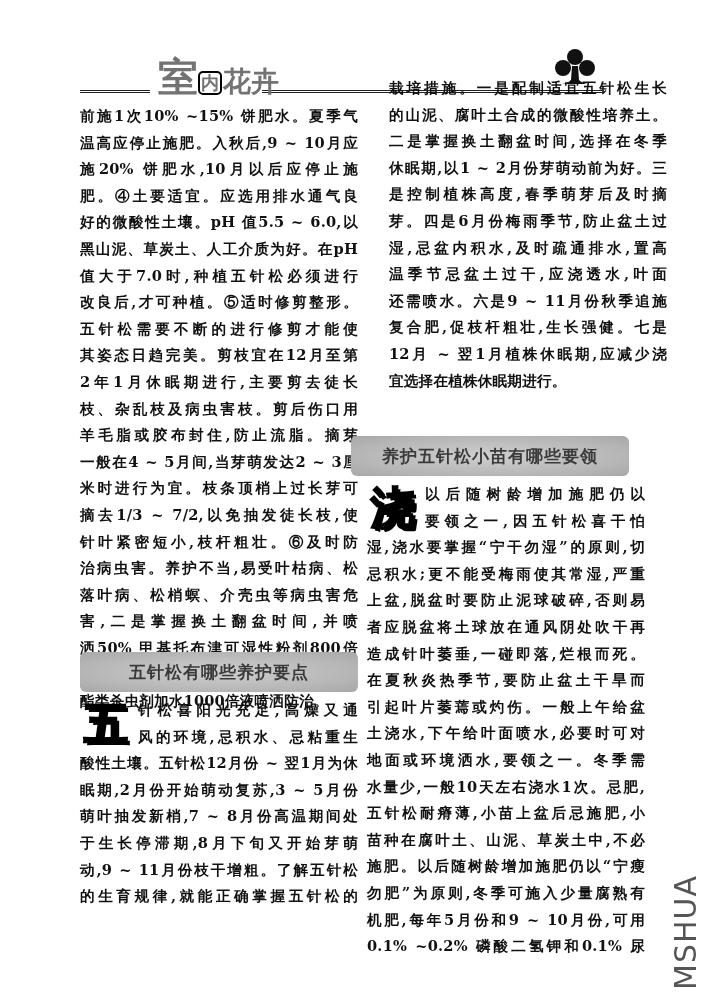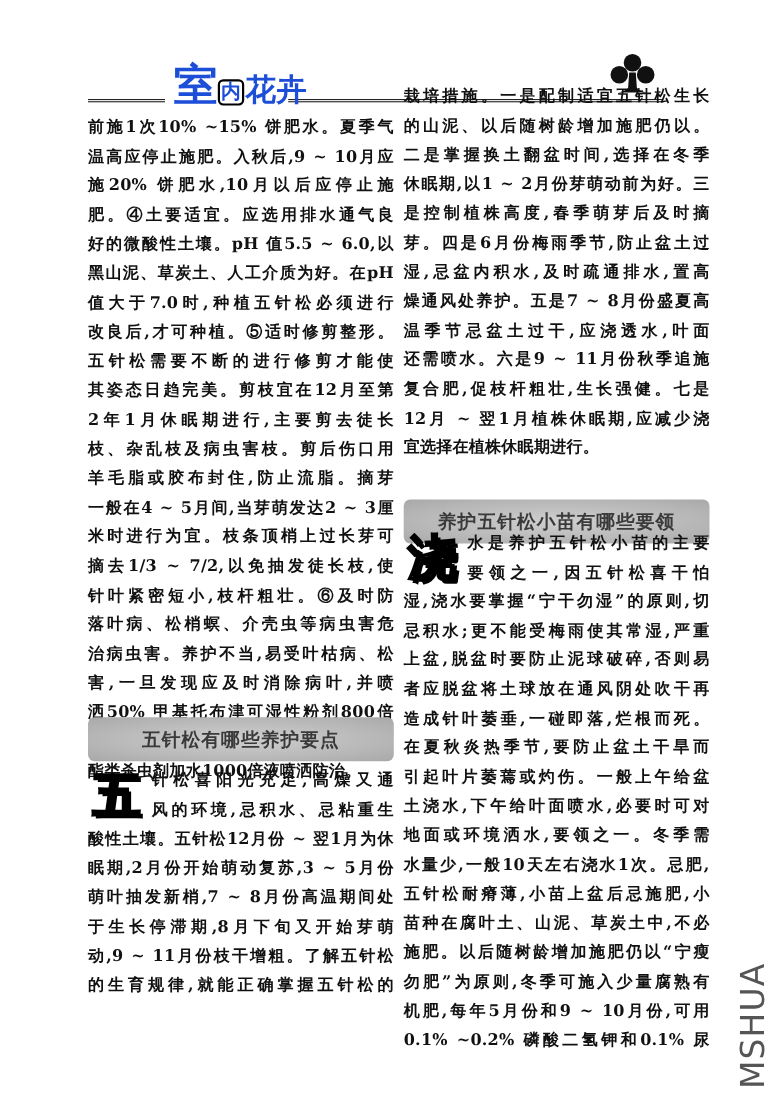--- a/index.html
+++ b/index.html
@@ -4,29 +4,29 @@
 <style>
   html, body { margin: 0; padding: 0; }
   body {
     width: 708px; height: 1001px; background: #ffffff; position: relative; overflow: hidden;
     font-family: "DejaVu Serif", "Liberation Serif", serif; color: #111;
   }
   .header { position: absolute; left: 0; top: 40px; width: 708px; height: 60px; }
   .rule { position: absolute; height: 0; border-top: 3px double #222; }
   .rule.left1 { left: 80px; top: 50px; width: 70px; }
   .rule.right1 { left: 262px; top: 50px; width: 340px; }
-  .title { position: absolute; left: 158px; top: 10px; font-family: "DejaVu Sans", sans-serif; font-weight: bold; color: #1d4ed8; white-space: nowrap; }
+  .title { position: absolute; left: 158px; top: 10px; font-family: "DejaVu Sans", sans-serif; font-weight: bold; color: #737373; white-space: nowrap; }
   .title .big { font-size: 40px; letter-spacing: -1px; }
   .title .boxed { display: inline-block; font-size: 18px; border: 2px solid #000; border-radius: 5px; padding: 0 1px; line-height: 20px; margin: 0 1px; vertical-align: 2px; }
   .title .rest { font-size: 28px; }
   .club { position: absolute; left: 552px; top: 8px; width: 46px; height: 38px; }
 
   .col { position: absolute; top: 103px; width: 278px; font-size: 14.6px; line-height: 26.6px; text-align: justify; }
   .col.left { left: 80px; }
-  .col.right { left: 367px; top: 49px; }
+  .col.right { left: 389px; top: 49px; }
   .line { display: block; white-space: nowrap; text-align-last: justify; text-align: justify; font-weight: bold; letter-spacing: 0.2px; }
   .line.last { text-align-last: left; }
 
   .section-head {
     position: absolute; width: 278px; height: 40px;
     background: radial-gradient(ellipse at center, #cfcfcf 0%, #b5b5b5 70%, #a8a8a8 100%);
     border-radius: 6px; display: flex; align-items: center; justify-content: center;
     font-family: "DejaVu Sans", sans-serif; font-weight: bold; font-size: 17px; color: #3a3a3a; letter-spacing: 1px;
   }
   .dropcap {
@@ -70,23 +70,23 @@
     <span class="line">改良后,才可种植。⑤适时修剪整形。</span>
     <span class="line">五针松需要不断的进行修剪才能使</span>
     <span class="line">其姿态日趋完美。剪枝宜在12月至第</span>
     <span class="line">2年1月休眠期进行,主要剪去徒长</span>
     <span class="line">枝、杂乱枝及病虫害枝。剪后伤口用</span>
     <span class="line">羊毛脂或胶布封住,防止流脂。摘芽</span>
     <span class="line">一般在4 ~ 5月间,当芽萌发达2 ~ 3厘</span>
     <span class="line">米时进行为宜。枝条顶梢上过长芽可</span>
     <span class="line">摘去1/3 ~ 7/2,以免抽发徒长枝,使</span>
     <span class="line">针叶紧密短小,枝杆粗壮。⑥及时防</span>
+    <span class="line">治病虫害。养护不当,易受叶枯病、松</span>
     <span class="line">落叶病、松梢螟、介壳虫等病虫害危</span>
-    <span class="line">治病虫害。养护不当,易受叶枯病、松</span>
-    <span class="line">害,一旦发现应及时消除病叶,并喷</span>
+    <span class="line">害,二是掌握换土翻盆时间,并喷</span>
     <span class="line">洒50% 甲基托布津可湿性粉剂800倍</span>
     <span class="line">液,发现介壳虫、松梢螟可用80% 菊</span>
     <span class="line last">酯类杀虫剂加水1000倍液喷洒防治。</span>
   </div>
 
 <div class="section-head" style="left:80px; top:652px;text-align:center;">五针松有哪些养护要点</div>
 
 <div class="para-with-cap" style="left:80px; top:697px;">
   <div class="dropcap">五</div>
   <div id="leftCapLines">
@@ -98,40 +98,39 @@
       <span class="line">眠期,2月份开始萌动复苏,3 ~ 5月份</span>
       <span class="line">萌叶抽发新梢,7 ~ 8月份高温期间处</span>
       <span class="line">于生长停滞期,8月下旬又开始芽萌</span>
       <span class="line">动,9 ~ 11月份枝干增粗。了解五针松</span>
       <span class="line">的生育规律,就能正确掌握五针松的</span>
     </div>
 </div>
 
 <div class="col right" style="top:75px;" id="rightIntro">
     <span class="line">栽培措施。一是配制适宜五针松生长</span>
-    <span class="line">的山泥、以后随树龄增加施肥仍以。</span>
+    <span class="line">的山泥、腐叶土合成的微酸性培养土。</span>
     <span class="line">二是掌握换土翻盆时间,选择在冬季</span>
     <span class="line">休眠期,以1 ~ 2月份芽萌动前为好。三</span>
     <span class="line">是控制植株高度,春季萌芽后及时摘</span>
     <span class="line">芽。四是6月份梅雨季节,防止盆土过</span>
     <span class="line">湿,忌盆内积水,及时疏通排水,置高</span>
-    <span class="line">燥通风处养护。五是7 ~ 8月份盛夏高</span>
     <span class="line">温季节忌盆土过干,应浇透水,叶面</span>
     <span class="line">还需喷水。六是9 ~ 11月份秋季追施</span>
     <span class="line">复合肥,促枝杆粗壮,生长强健。七是</span>
     <span class="line">12月 ~ 翌1月植株休眠期,应减少浇</span>
     <span class="line last">宜选择在植株休眠期进行。</span>
   </div>
 
-<div class="section-head" style="left:367px; top:436px;margin-top:18px;">养护五针松小苗有哪些要领</div>
+<div class="section-head" style="left:351px; top:436px;">养护五针松小苗有哪些要领</div>
 
 <div class="para-with-cap" style="left:367px; top:481px;">
   <div class="dropcap">浇</div>
   <div id="rightCapLines">
-      <span class="line">水是养护五针松小苗的主要</span>
+      <span class="line">以后随树龄增加施肥仍以</span>
       <span class="line">要领之一,因五针松喜干怕</span>
     </div>
   <div id="rightSecLines" style="clear: both;">
       <span class="line">湿,浇水要掌握“宁干勿湿”的原则,切</span>
       <span class="line">忌积水;更不能受梅雨使其常湿,严重</span>
       <span class="line">上盆,脱盆时要防止泥球破碎,否则易</span>
       <span class="line">者应脱盆将土球放在通风阴处吹干再</span>
       <span class="line">造成针叶萎垂,一碰即落,烂根而死。</span>
       <span class="line">在夏秋炎热季节,要防止盆土干旱而</span>
       <span class="line">引起叶片萎蔫或灼伤。一般上午给盆</span>

